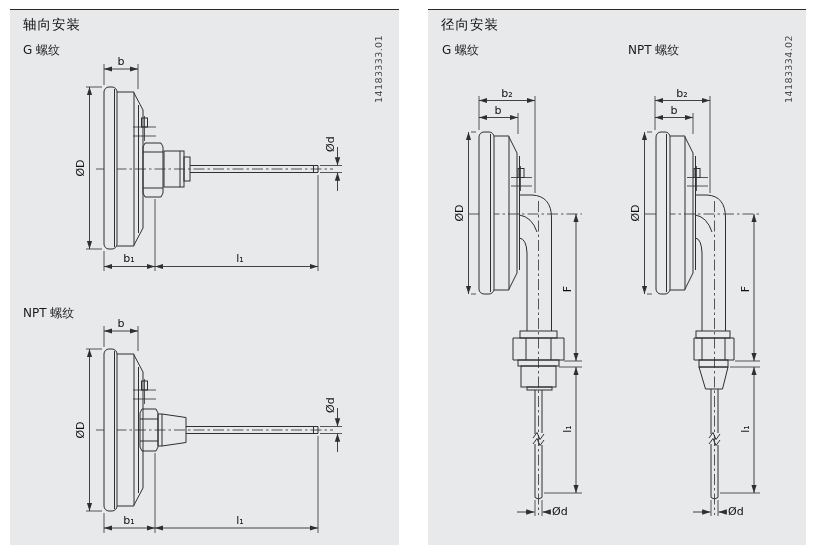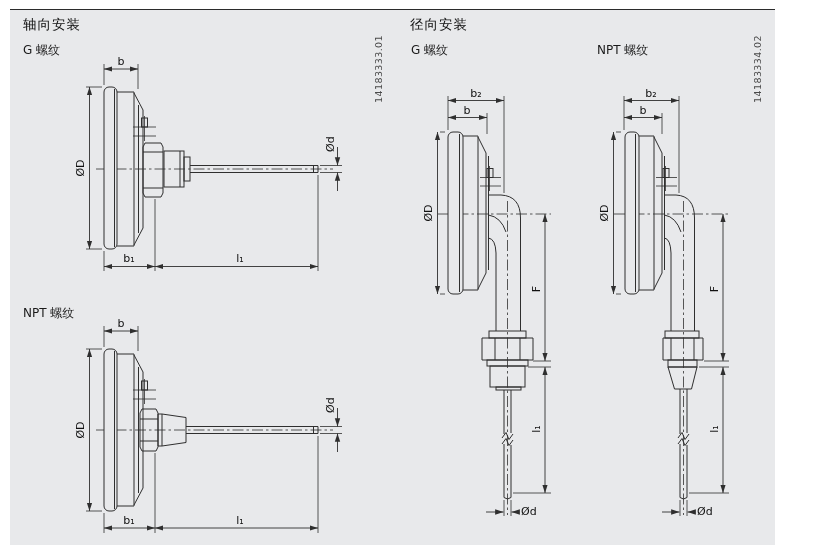--- a/index.html
+++ b/index.html
@@ -5,21 +5,21 @@
   html,body{margin:0;padding:0;}
   body{
     width:825px;height:557px;position:relative;background:#ffffff;
     font-family:"DejaVu Sans",sans-serif;overflow:hidden;
   }
   .panel{
     position:absolute;top:9px;height:536px;background:#e8e9eb;
     border-top:1.5px solid #2b2b2b;box-sizing:border-box;
   }
   #panel-axial{left:10px;width:389px;}
-  #panel-radial{left:397px;width:378px;padding-left:28px;}
+  #panel-radial{left:428px;width:378px;padding-left:28px;}
   .panel-title{
     position:absolute;left:13px;top:6px;font-size:13.5px;font-weight:normal;color:#111;
     letter-spacing:1px;white-space:nowrap;
   }
   .variant-label{position:absolute;font-size:12px;color:#1a1a1a;white-space:nowrap;}
   .doc-number{
     position:absolute;font-size:9.5px;color:#4a4a4a;letter-spacing:.4px;
     writing-mode:vertical-rl;transform:rotate(180deg);white-space:nowrap;
   }
   svg.drawing{position:absolute;left:0;top:0;}

